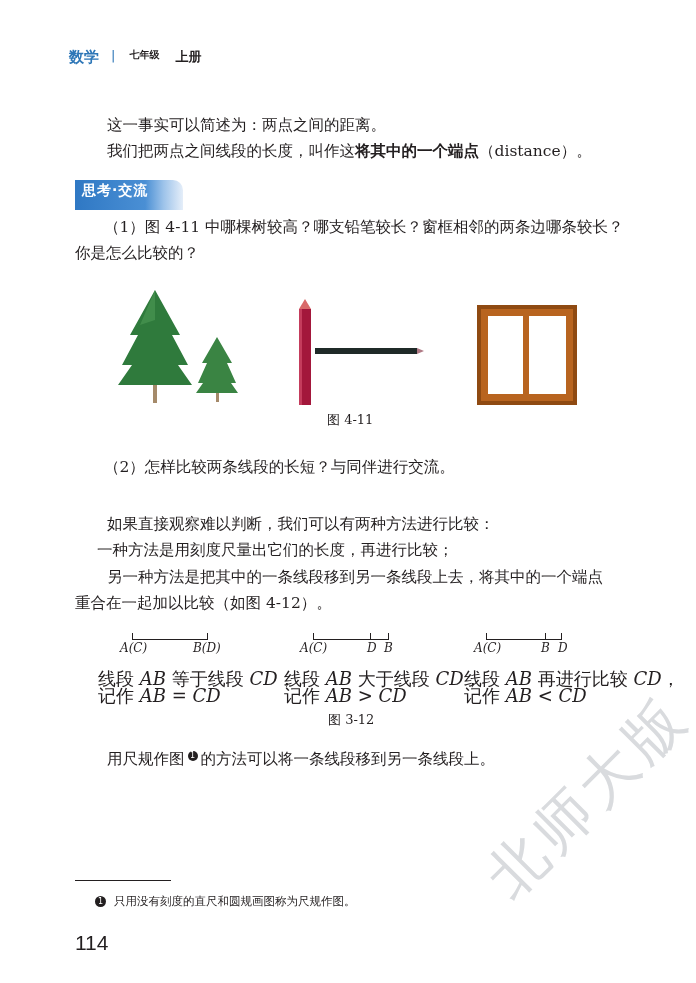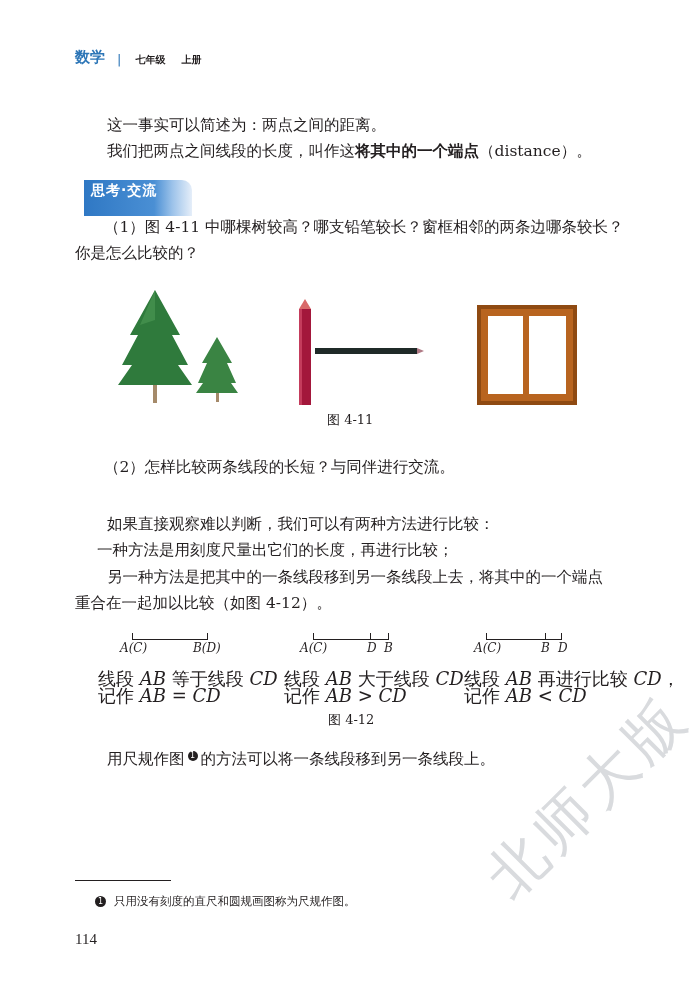--- a/index.html
+++ b/index.html
@@ -1,42 +1,42 @@
 <!DOCTYPE html>
 <html><head>
 <meta charset="utf-8">
 <style>
   html,body{margin:0;padding:0;background:#fff;}
   body{width:696px;height:983px;position:relative;overflow:hidden;
        font-family:"DejaVu Serif","Liberation Serif",serif;color:#231f20;}
   .abs{position:absolute;}
-  .header{left:75px;top:48px;font-family:"DejaVu Sans","Liberation Sans",sans-serif;font-size:14px;display:flex;align-items:flex-end;}
+  .header{left:69px;top:48px;font-family:"DejaVu Sans","Liberation Sans",sans-serif;font-size:14px;display:flex;align-items:flex-start;}
   .header .subj{color:#2d76b7;font-weight:bold;font-size:15px;}
   .header .sep{color:#2d76b7;margin:0 14px 0 12px;font-size:13px;}
   .header .grade{font-weight:bold;font-size:10px;}
-  .header .vol{font-weight:bold;font-size:10px;margin-left:16px;}
+  .header .vol{font-weight:bold;font-size:13px;margin-left:16px;}
   .p{font-size:15.5px;line-height:22px;white-space:nowrap;}
   .b{font-weight:bold;font-family:"DejaVu Sans","Liberation Sans",sans-serif;}
-  .tag{left:84px;top:180px;height:36px;width:108px;
+  .tag{left:75px;top:180px;height:30px;width:108px;
        background:linear-gradient(90deg,#2f78c4 0%,#4a8fd4 65%,#9dc3ea 82%,#e5eef9 100%);
        border-radius:0 10px 0 0;}
   .tag span{position:absolute;left:7px;top:2px;color:#fff;font-weight:bold;
        font-family:"DejaVu Sans","Liberation Sans",sans-serif;font-size:14px;letter-spacing:1px;}
   .cap{font-size:13px;white-space:nowrap;}
   .seg{height:1px;background:#231f20;}
   .tick{width:1px;height:6px;background:#231f20;}
   .lbl{font-style:italic;font-size:12px;white-space:nowrap;}
   .seg-desc{font-size:18px;line-height:17px;white-space:nowrap;}
   .seg-desc i{font-style:italic;}
   .fnline{left:75px;top:880px;width:96px;height:1px;background:#231f20;}
   .fn{left:95px;top:894px;font-size:11.5px;white-space:nowrap;display:flex;align-items:center;}
   .circ{display:inline-block;width:11px;height:11px;border-radius:50%;background:#231f20;color:#fff;
         font-size:8px;line-height:11px;text-align:center;font-family:"DejaVu Sans",sans-serif;margin-right:8px;}
   .circ.sup{width:10px;height:10px;line-height:10px;vertical-align:6px;margin:0 3px;}
-  .pageno{left:75px;top:931px;font-family:Liberation Serif, serif;font-size:15px;}
+  .pageno{left:75px;top:931px;font-family:Liberation Sans, sans-serif;font-size:21px;}
   .wm{left:470px;top:860px;transform:rotate(-45deg);transform-origin:left top;
       font-size:58px;color:#d9dbde;letter-spacing:6px;white-space:nowrap;
       font-family:"DejaVu Sans","Liberation Sans",sans-serif;font-weight:200;}
 </style>
 </head>
 <body>
 
 <div class="abs header">
   <span class="subj">数学</span>
   <span class="sep">|</span>
@@ -114,21 +114,21 @@
   <div class="abs tick" style="left:57px;top:0;"></div>
   <div class="abs tick" style="left:75px;top:0;"></div>
 </div>
 <div class="abs lbl" style="left:300px;top:641px;">A(C)</div>
 <div class="abs lbl" style="left:367px;top:641px;">D</div>
 <div class="abs lbl" style="left:384px;top:641px;">B</div>
 <div class="abs seg-desc" style="left:284px;top:670px;">
   <div><span>线段 </span><i>AB</i><span> 大于线段 </span><i>CD</i><span>，</span></div>
   <div><span>记作 </span><i>AB &gt; CD</i></div>
 </div>
-<div class="abs cap" style="left:328px;top:711px;">图 4-12</div>
+<div class="abs cap" style="left:328px;top:711px;">图 3-12</div>
 
 <div class="abs" style="left:486px;top:633px;width:76px;">
   <div class="abs tick" style="left:0;top:0;"></div>
   <div class="abs seg" style="left:0;top:6px;width:76px;"></div>
   <div class="abs tick" style="left:59px;top:0;"></div>
   <div class="abs tick" style="left:75px;top:0;"></div>
 </div>
 <div class="abs lbl" style="left:474px;top:641px;">A(C)</div>
 <div class="abs lbl" style="left:541px;top:641px;">B</div>
 <div class="abs lbl" style="left:558px;top:641px;">D</div>

